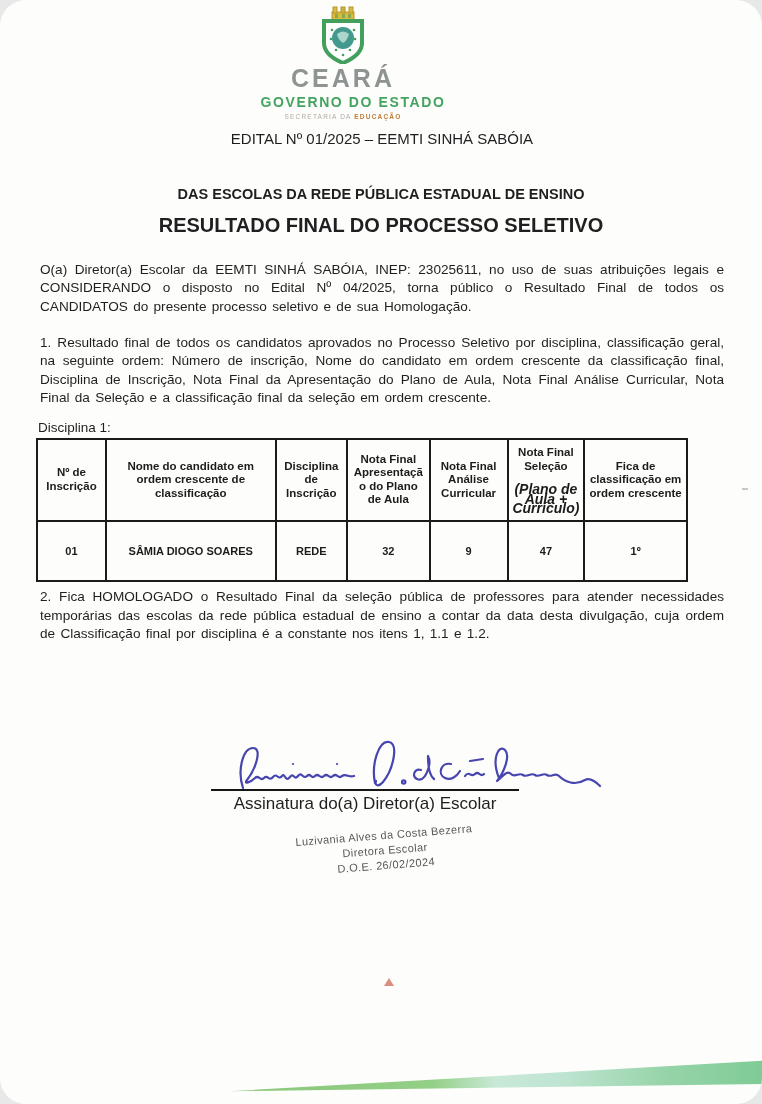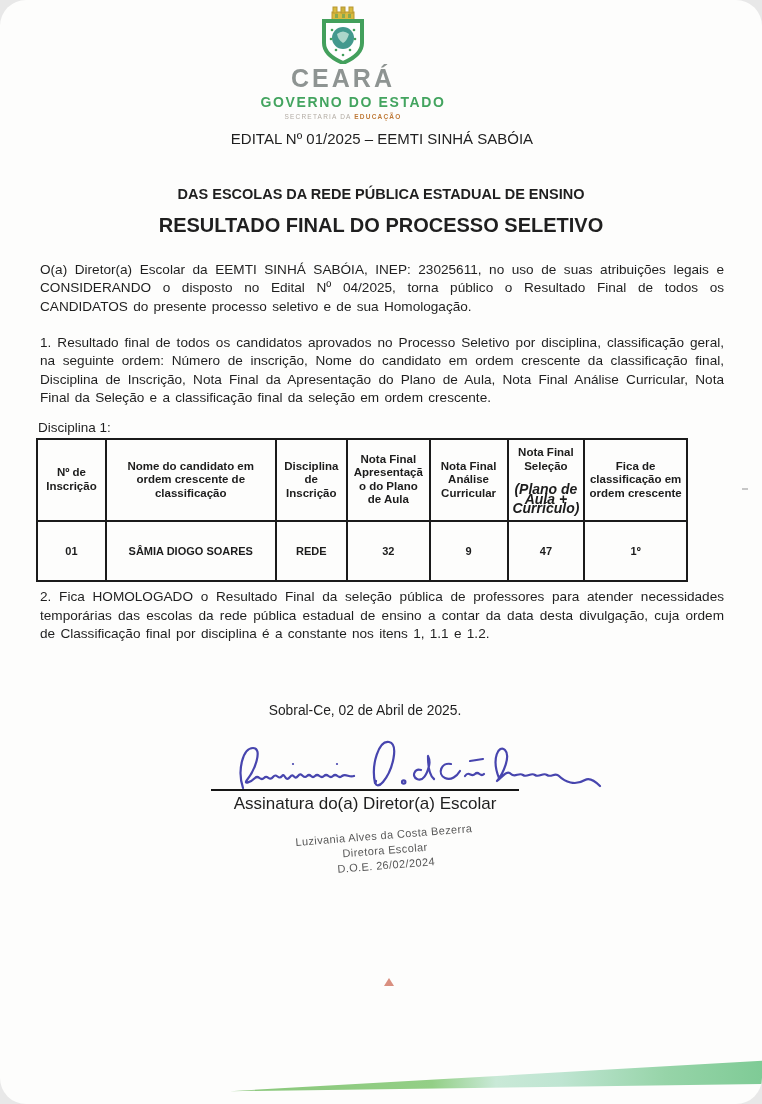--- a/index.html
+++ b/index.html
@@ -136,21 +136,20 @@
         <td>32</td>
         <td>9</td>
         <td>47</td>
         <td>1º</td>
       </tr>
     </tbody>
   </table>
 
   <p class="body-par p-item2">2. Fica HOMOLOGADO o Resultado Final da seleção pública de professores para atender necessidades temporárias das escolas da rede pública estadual de ensino a contar da data desta divulgação, cuja ordem de Classificação final por disciplina é a constante nos itens 1, 1.1 e 1.2.</p>
 
-  <div class="date-line">Sobral-Ce, 02 de Abril de 2025.</div>
 
   <svg class="sig-svg" width="370" height="62" viewBox="0 0 370 62">
     <g fill="none" stroke="#4745ae" stroke-width="2.2" stroke-linecap="round" stroke-linejoin="round">
       <path d="M10,52 C4,34 10,12 20,12 C30,12 22,34 14,44 C10,49 18,46 22,42
                C26,38 27,46 31,42 C35,38 36,46 40,41 C44,36 45,45 49,40
                C52,36 52,47 57,41 C61,36 61,45 65,40 C69,35 70,44 74,40
                C78,36 78,44 82,40 C86,36 87,44 91,40 C95,36 96,44 100,40
                C104,36 105,44 109,40 C113,37 116,42 121,40"></path>
       <path d="M142,47 C138,28 146,4 156,6 C166,8 160,34 150,46 C146,51 141,50 143,45"></path>
       <path d="M169,46 a1.7,1.7 0 1 0 3.4,0 a1.7,1.7 0 1 0 -3.4,0"></path>

